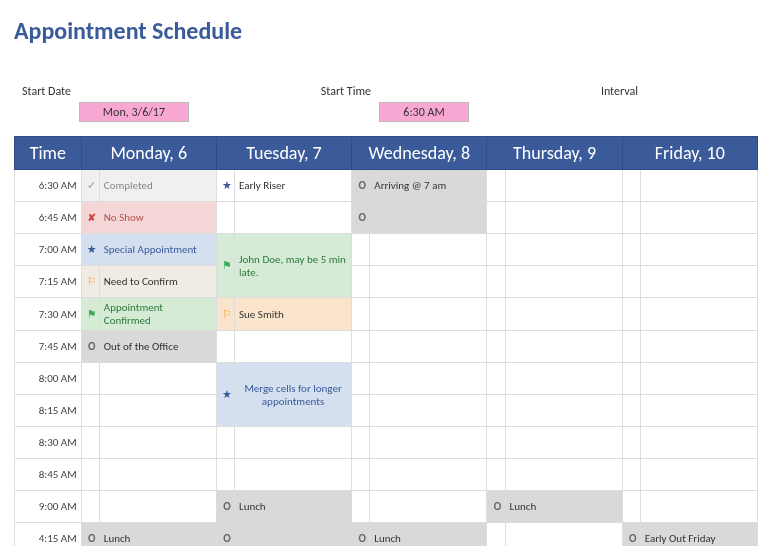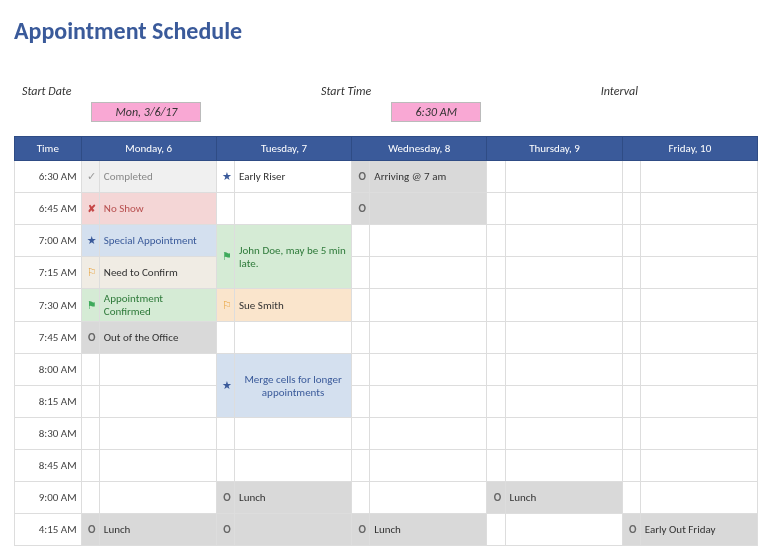--- a/index.html
+++ b/index.html
@@ -1,26 +1,26 @@
 <!DOCTYPE html>
 <html><head>
 <meta charset="utf-8">
 <style>
 * { box-sizing: border-box; margin: 0; padding: 0; }
 body { font-family: Calibri, Arial, sans-serif; font-size: 12px; background: #fff; color: #333; }
 .container { width: 652px; padding: 10px 14px; }
 .title { font-size: 24px; font-weight: bold; color: #3a5a9a; margin-bottom: 14px; margin-top: 6px; }
-.controls { display: flex; align-items: center; margin-bottom: 14px; gap: 20px; font-style: italic; }
+.controls { display: flex; align-items: center; margin-bottom: 14px; gap: 8px; }
 .ctrl-label { color: #333; font-size: 12px; margin-left:8px; }
 .ctrl-box { border: 1px solid #bbb; padding: 2px 10px; min-width: 110px; text-align: center; font-size: 12px; background: #f9a8d4; margin-top: 43px; }
 .ctrl-box.sm { min-width: 90px; }
 .spacer { flex: 1; }
 
 table.schedule { border-collapse: collapse; width: 744px; table-layout: fixed; }
-table.schedule th { background: #3a5a9a; color: #fff; font-weight: normal; font-size: 11px; padding: 5px 4px; border: 1px solid #2f4c85; text-align: center; }
+table.schedule th { background: #3a5a9a; color: #fff; font-weight: normal; font-size: 18px; padding: 5px 4px; border: 1px solid #2f4c85; text-align: center; }
 table.schedule th:first-child { text-align: center; }
 table.schedule td { border: 1px solid #ddd; height: 32px; padding: 3px 4px; vertical-align: middle; font-size: 11px; }
 td.time { text-align: right; font-weight: normal; color: #444; padding-right: 8px; width: 66px; background:#fff; }
 td.iconcell { width: 18px; text-align: center; padding: 0; }
 .icon { display: inline-block; width: 12px; text-align: center; font-size: 11px; }
 .check { color: #999; }
 .xmark { color: #c54747; font-weight: bold; font-size: 10px; }
 .star { color: #3a5a9a; font-size: 11px; }
 .flag-orange { color: #e8a33d; font-size: 11px; }
 .flag-green { color: #3faa5c; font-size: 11px; }

